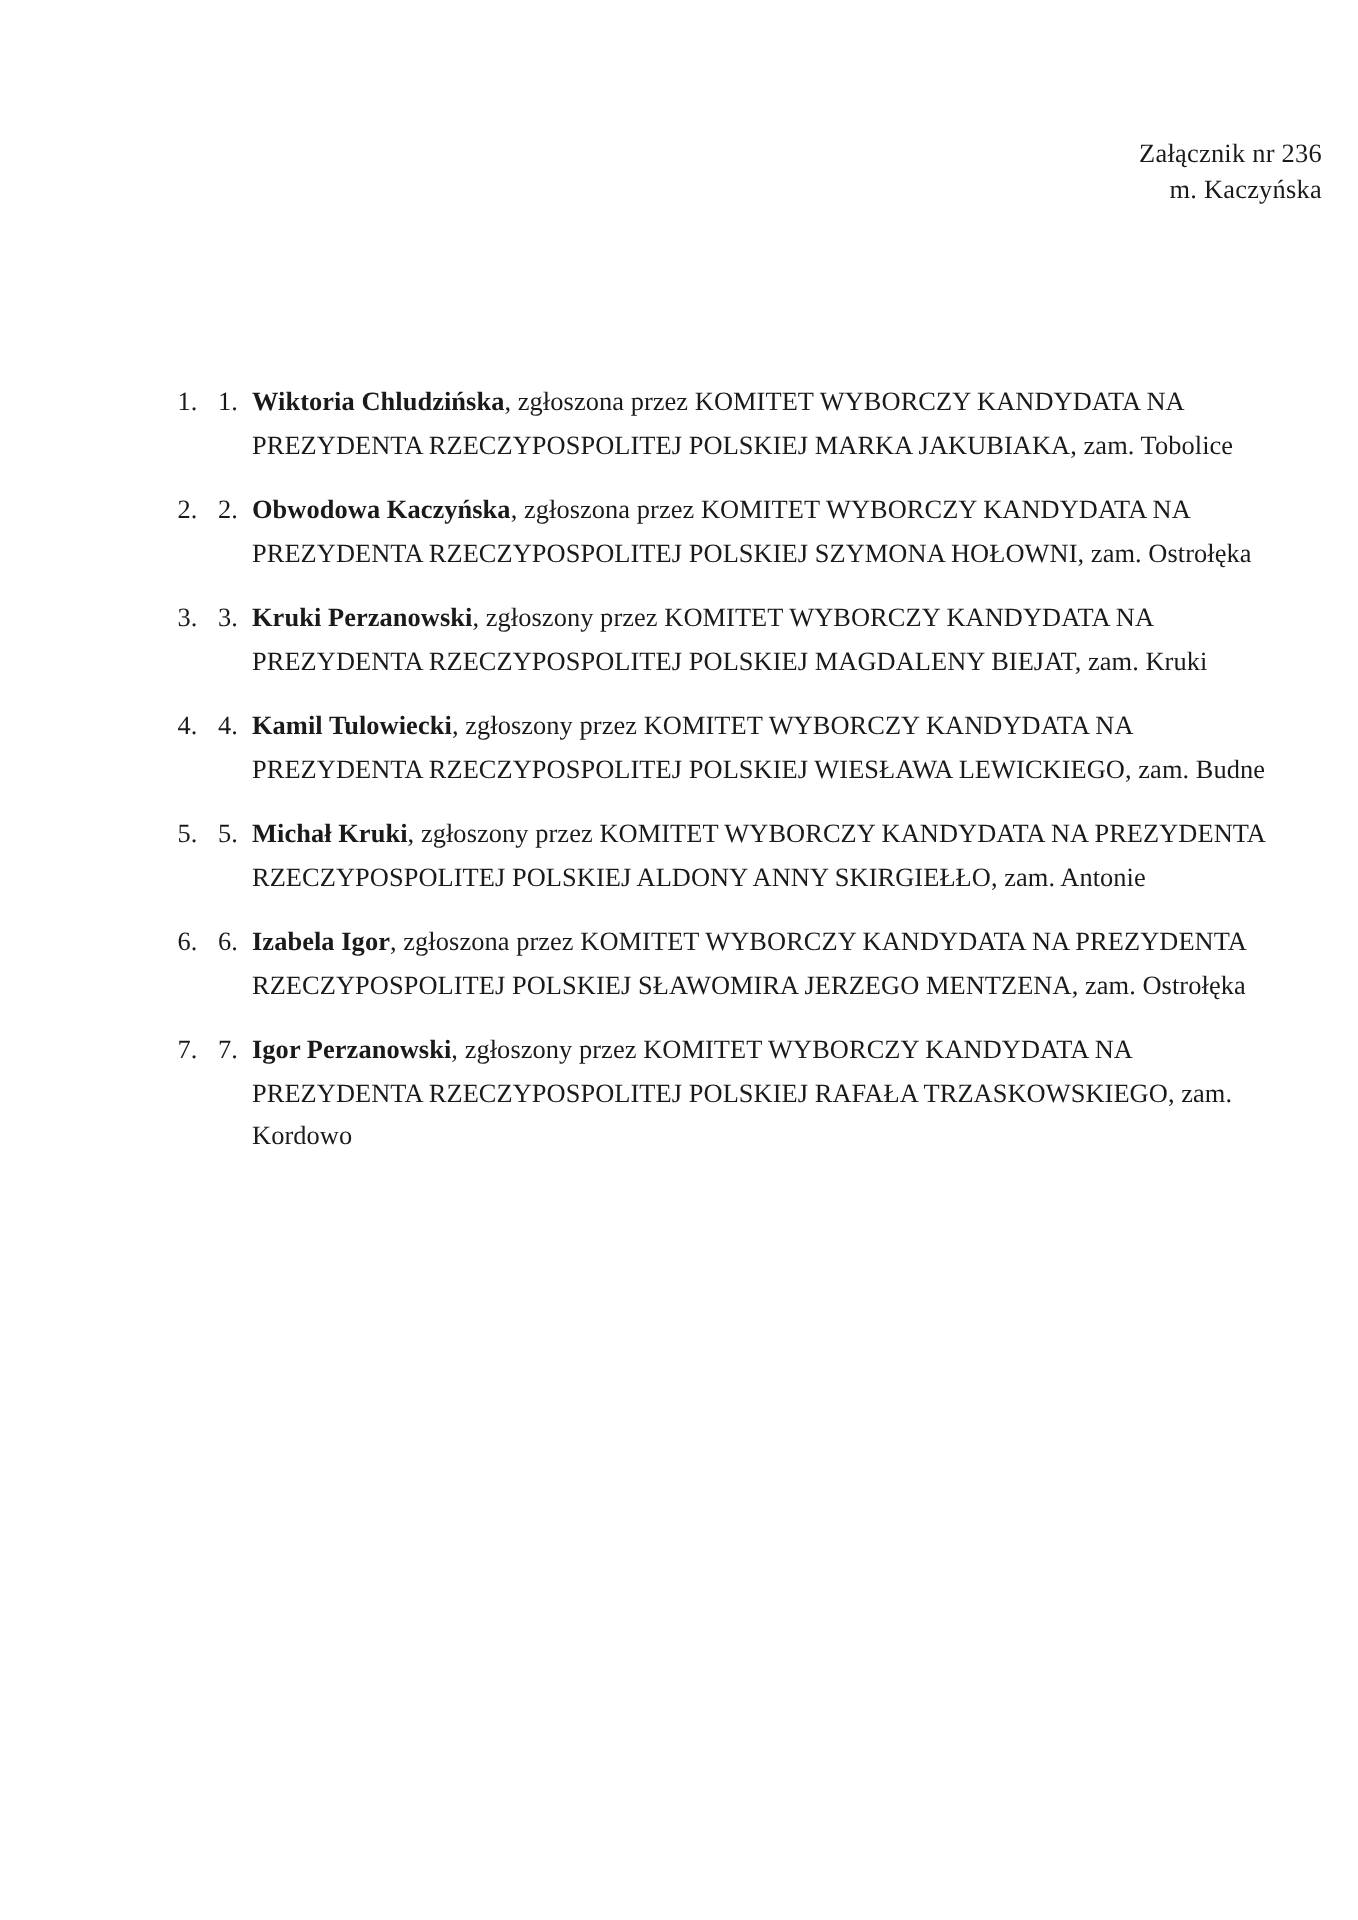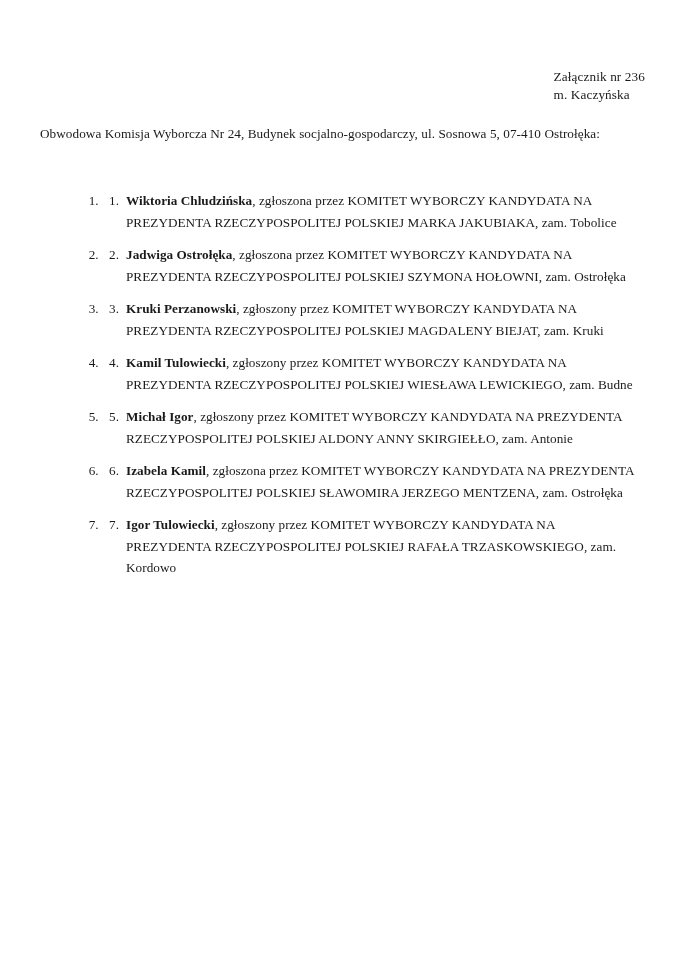--- a/index.html
+++ b/index.html
@@ -21,21 +21,22 @@
     width: 679px;
     height: 960px;
     box-sizing: border-box;
     overflow: hidden;
   }
 
   
   .doc-header {
     position: absolute;
     top: 68px;
-    right: 34px;
+    right: 18px;
+    text-align: right;
     font-size: 13.2px;
     line-height: 18px;
     letter-spacing: 0.01em;
   }
   .doc-header div {
     white-space: nowrap;
   }
 
   
   .commission-heading {
@@ -85,54 +86,53 @@
 </head>
 <body>
 
 <div class="page">
 
   <div class="doc-header">
     <div>Załącznik nr 236</div>
     <div>m. Kaczyńska</div>
   </div>
 
-  <div class="commission-heading">Obwodowa Komisja Wyborcza Nr 24, Budynek socjalno-gospodarczy, ul. Sosnowa 5, 07-410 Ostrołęka:</div>
 
   <ol class="candidate-list">
 
     <li class="candidate-item">
       <span class="item-number">1.</span>
       <span class="candidate-name">Wiktoria Chludzińska</span><span class="candidate-body">, zgłoszona przez KOMITET WYBORCZY KANDYDATA NA PREZYDENTA RZECZYPOSPOLITEJ POLSKIEJ MARKA JAKUBIAKA, zam. Tobolice</span>
     </li>
 
     <li class="candidate-item">
       <span class="item-number">2.</span>
-      <span class="candidate-name">Jadwiga Ostrołęka</span><span class="candidate-body">, zgłoszona przez KOMITET WYBORCZY KANDYDATA NA PREZYDENTA RZECZYPOSPOLITEJ POLSKIEJ SZYMONA HOŁOWNI, zam. Ostrołęka</span>
+      <span class="candidate-name">Obwodowa Kaczyńska</span><span class="candidate-body">, zgłoszona przez KOMITET WYBORCZY KANDYDATA NA PREZYDENTA RZECZYPOSPOLITEJ POLSKIEJ SZYMONA HOŁOWNI, zam. Ostrołęka</span>
     </li>
 
     <li class="candidate-item">
       <span class="item-number">3.</span>
       <span class="candidate-name">Kruki Perzanowski</span><span class="candidate-body">, zgłoszony przez KOMITET WYBORCZY KANDYDATA NA PREZYDENTA RZECZYPOSPOLITEJ POLSKIEJ MAGDALENY BIEJAT, zam. Kruki</span>
     </li>
 
     <li class="candidate-item">
       <span class="item-number">4.</span>
       <span class="candidate-name">Kamil Tulowiecki</span><span class="candidate-body">, zgłoszony przez KOMITET WYBORCZY KANDYDATA NA PREZYDENTA RZECZYPOSPOLITEJ POLSKIEJ WIESŁAWA LEWICKIEGO, zam. Budne</span>
     </li>
 
     <li class="candidate-item">
       <span class="item-number">5.</span>
-      <span class="candidate-name">Michał Igor</span><span class="candidate-body">, zgłoszony przez KOMITET WYBORCZY KANDYDATA NA PREZYDENTA RZECZYPOSPOLITEJ POLSKIEJ ALDONY ANNY SKIRGIEŁŁO, zam. Antonie</span>
+      <span class="candidate-name">Michał Kruki</span><span class="candidate-body">, zgłoszony przez KOMITET WYBORCZY KANDYDATA NA PREZYDENTA RZECZYPOSPOLITEJ POLSKIEJ ALDONY ANNY SKIRGIEŁŁO, zam. Antonie</span>
     </li>
 
     <li class="candidate-item">
       <span class="item-number">6.</span>
-      <span class="candidate-name">Izabela Kamil</span><span class="candidate-body">, zgłoszona przez KOMITET WYBORCZY KANDYDATA NA PREZYDENTA RZECZYPOSPOLITEJ POLSKIEJ SŁAWOMIRA JERZEGO MENTZENA, zam. Ostrołęka</span>
+      <span class="candidate-name">Izabela Igor</span><span class="candidate-body">, zgłoszona przez KOMITET WYBORCZY KANDYDATA NA PREZYDENTA RZECZYPOSPOLITEJ POLSKIEJ SŁAWOMIRA JERZEGO MENTZENA, zam. Ostrołęka</span>
     </li>
 
     <li class="candidate-item">
       <span class="item-number">7.</span>
-      <span class="candidate-name">Igor Tulowiecki</span><span class="candidate-body">, zgłoszony przez KOMITET WYBORCZY KANDYDATA NA PREZYDENTA RZECZYPOSPOLITEJ POLSKIEJ RAFAŁA TRZASKOWSKIEGO, zam. Kordowo</span>
+      <span class="candidate-name">Igor Perzanowski</span><span class="candidate-body">, zgłoszony przez KOMITET WYBORCZY KANDYDATA NA PREZYDENTA RZECZYPOSPOLITEJ POLSKIEJ RAFAŁA TRZASKOWSKIEGO, zam. Kordowo</span>
     </li>
 
   </ol>
 
 </div>
 
 </body></html>

